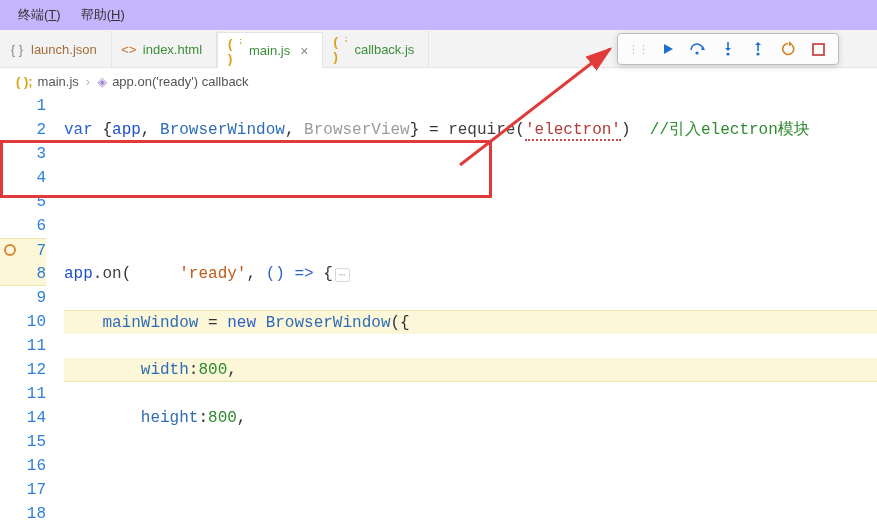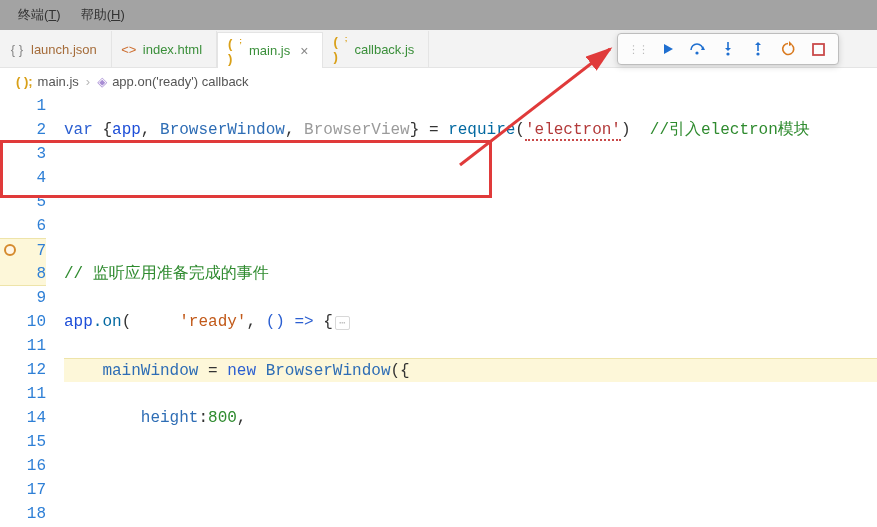--- a/index.html
+++ b/index.html
@@ -3,21 +3,21 @@
 <meta charset="utf-8">
 <style>
   * { box-sizing: border-box; margin: 0; padding: 0; }
   body {
     width: 877px; height: 527px;
     font-family: "Segoe UI", "Microsoft YaHei", sans-serif;
     background: #fff; color: #333; overflow: hidden;
     font-size: 13px;
   }
   
-  .titlebar { display:flex; align-items:center; height:30px; padding:0 8px; background:#a3a3a3; }
+  .titlebar { display:flex; align-items:center; height:30px; padding:0 8px; background:#c4b5fd; }
   .menu-item { padding:4px 10px; color:#333; }
   .menu-item u { text-decoration: underline; }
   .title-center { flex:1; text-align:center; color:#333; font-size:13px; padding-right:110px; }
   
   .tabbar { display:flex; align-items:flex-end; height:38px; background:#f3f3f3; border-bottom:1px solid #e4e4e4; position:relative; }
   .tab {
     display:flex; align-items:center; height:36px; padding:0 14px 0 10px;
     color:#7a7a7a; gap:7px; border-right:1px solid #e4e4e4;
     font-size:13px;
   }
@@ -59,21 +59,21 @@
   .kw { color:#2b5fd1; }        
   .fnred { color:#1d4ed8; }     
   .id { color:#2e6db5; }        
   .cmt { color:#2f8b2f; }       
   .op { color:#333; }
   .num { color:#2f8b2f; }
   .str { color:#b33a3a; }
   .prop { color:#2e6db5; }
   .bview { color:#9b9b9b; }
   .str-orange { color:#c25a1a;margin-left:48px; }
-  .call { color:#0369a1; }
+  .call { color:#404040; }
   
   .bp-dot {
     position:absolute; left:4px; top:150px;
     width:12px; height:12px; border:2px solid #d58b2e; border-radius:50%; background:#fff6e6;
   }
   
   .red-box {
     position:absolute; left:0px; top:140px;
     width:492px; height:58px;
     border:3px solid #e03a3a; pointer-events:none;
@@ -183,23 +183,23 @@
     <div class="ln">14</div>
     <div class="ln">15</div>
     <div class="ln">16</div>
     <div class="ln">17</div>
     <div class="ln">18</div>
   </div>
   <div class="code">
 <div class="code-line"><span class="kw">var</span> <span class="op">{</span><span class="fnred">app</span><span class="op">, </span><span class="id">BrowserWindow</span><span class="op">, </span><span class="bview">BrowserView</span><span class="op">}</span><span class="op"> = </span><span class="call">require</span><span class="op">(</span><span class="str squiggle">'electron'</span><span class="op">)</span><span class="cmt">  //引入electron模块</span></div>
 <div class="code-line"></div>
 <div class="code-line"></div>
-<div class="code-line"><span class="cmt">// 监听应用准备完成的事件</span></div>
 <div class="code-line"><span class="fnred">app</span><span class="call">.on</span><span class="op">(</span><span class="str-orange">'ready'</span><span class="op">, </span><span class="kw">() =&gt;</span><span class="op"> {</span><span class="fold">⋯</span></div>
 <div class="code-line hl-line top">    <span class="id">mainWindow</span><span class="op"> = </span><span class="kw">new</span><span> </span><span class="id">BrowserWindow</span><span class="op">(</span><span class="op">{</span></div>
+<div class="code-line hl-line bot">        <span class="prop">width</span><span class="op">:</span><span class="num">800</span><span class="op">,</span></div>
 <div class="code-line">        <span class="prop">height</span><span class="op">:</span><span class="num">800</span><span class="op">,</span></div>
 
 
 
 
 
 
 
 
 

